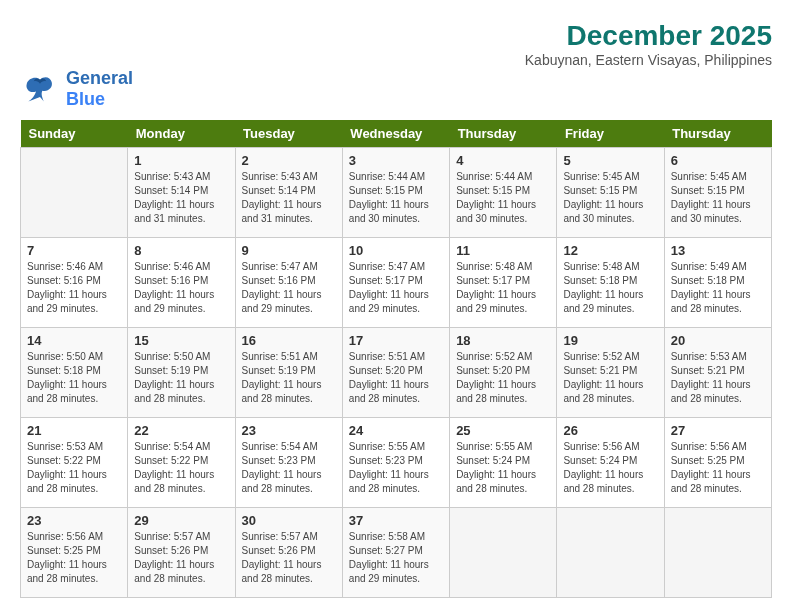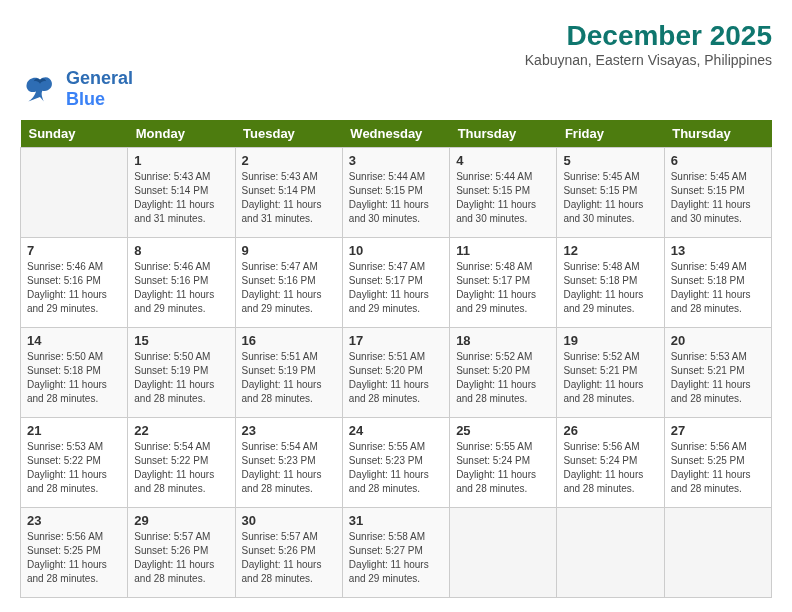--- a/index.html
+++ b/index.html
@@ -237,21 +237,21 @@
         </td>
         <td>
           <span class="day-number">29</span>
           <div class="cell-content">Sunrise: 5:57 AM<br>Sunset: 5:26 PM<br>Daylight: 11 hours <br>and 28 minutes.</div>
         </td>
         <td>
           <span class="day-number">30</span>
           <div class="cell-content">Sunrise: 5:57 AM<br>Sunset: 5:26 PM<br>Daylight: 11 hours <br>and 28 minutes.</div>
         </td>
         <td>
-          <span class="day-number">31</span>
+          <span class="day-number">37</span>
           <div class="cell-content">Sunrise: 5:58 AM<br>Sunset: 5:27 PM<br>Daylight: 11 hours <br>and 29 minutes.</div>
         </td>
         <td class="empty-cell"></td>
         <td class="empty-cell"></td>
         <td class="empty-cell"></td>
       </tr>
     </tbody>
 </table>
 
 </body></html>

